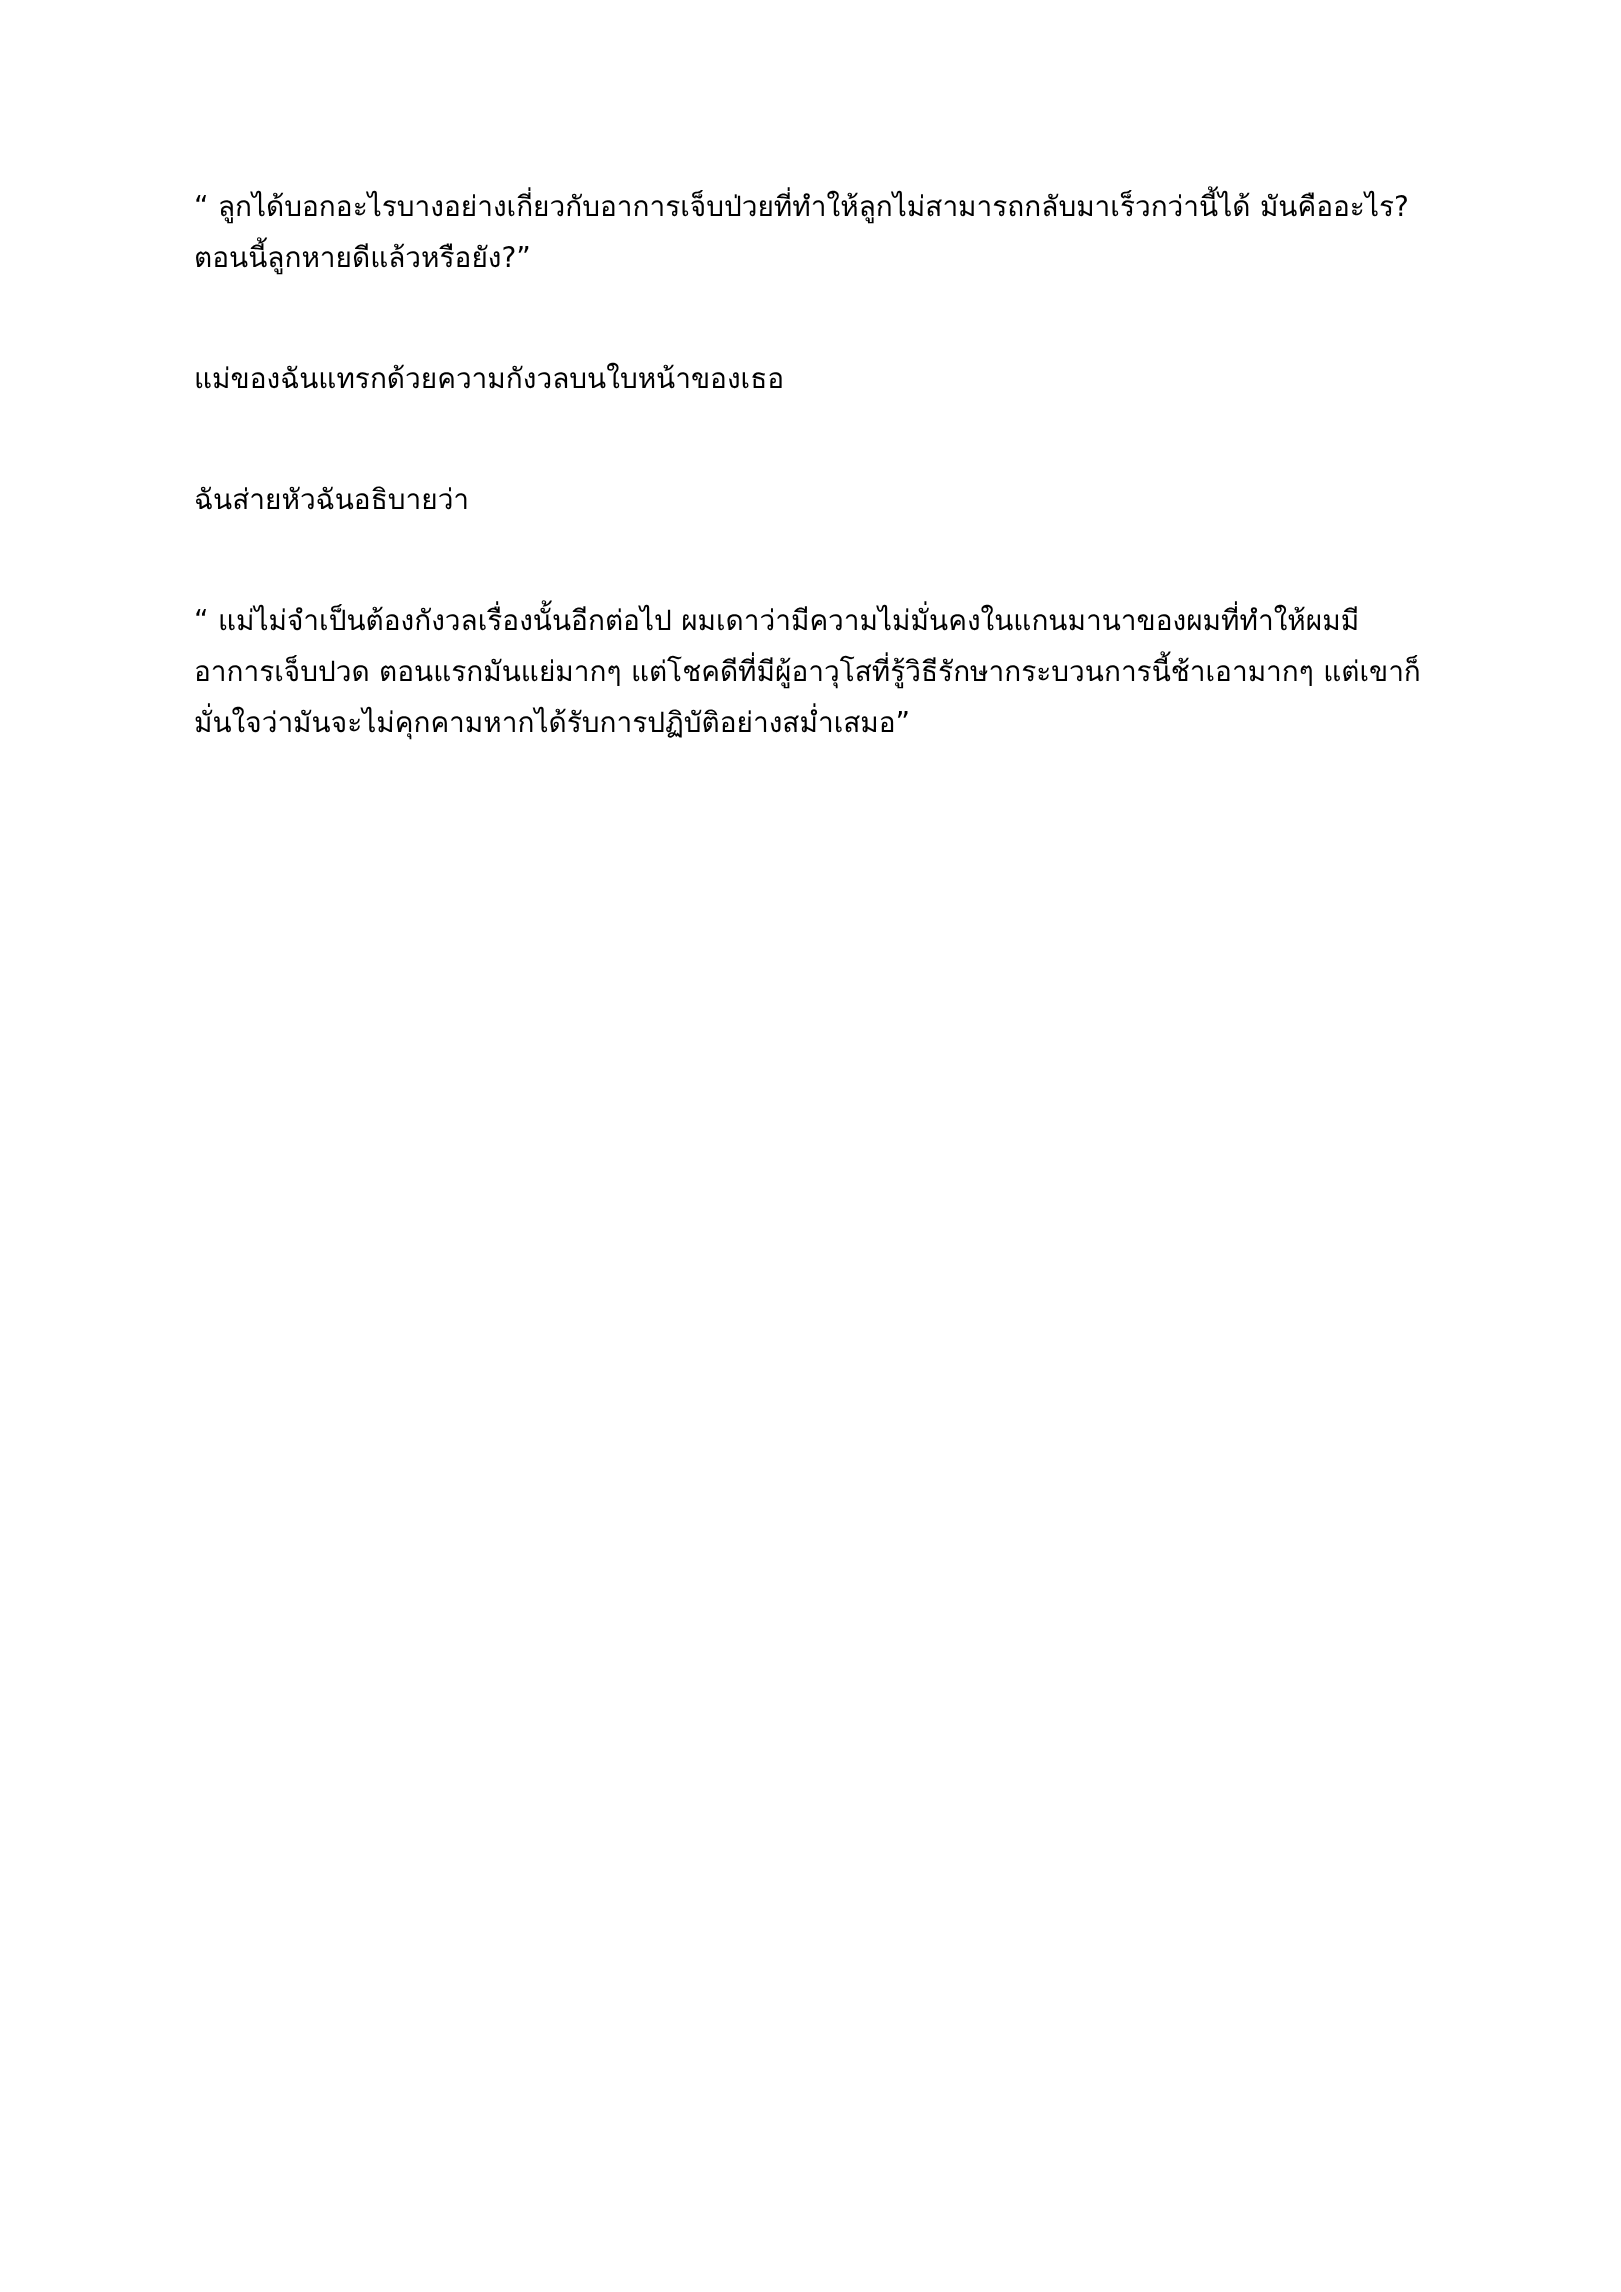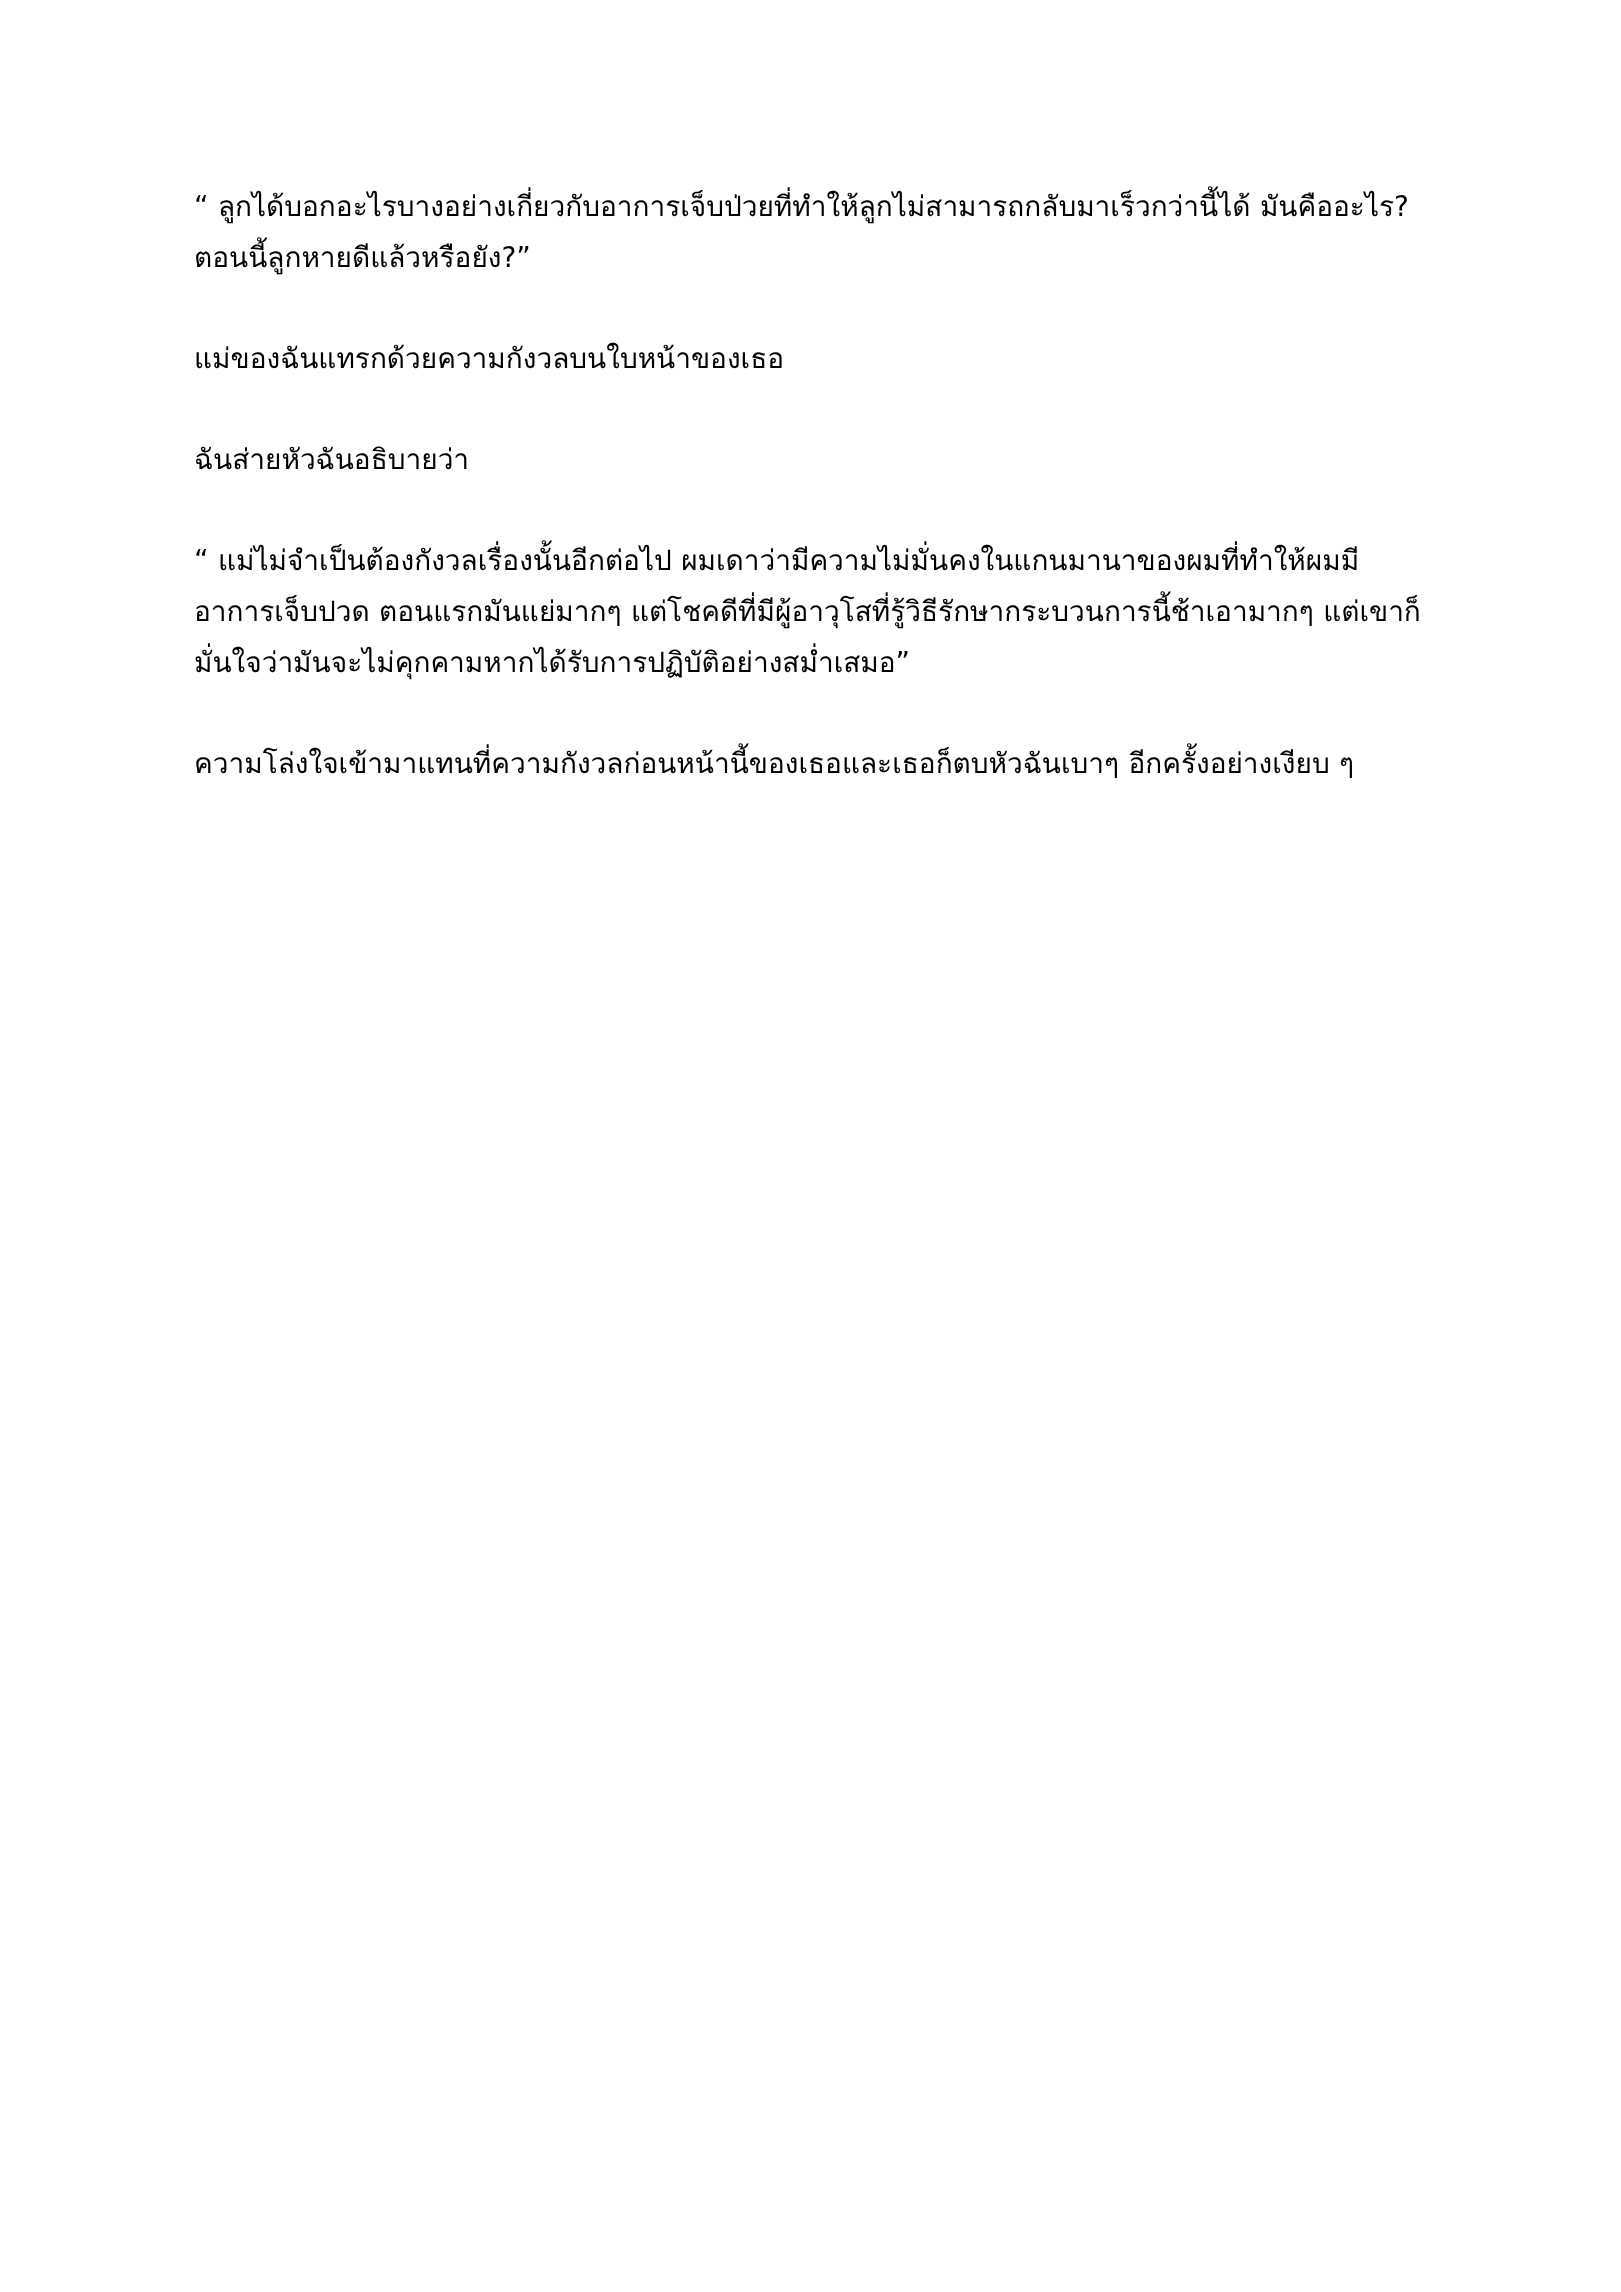--- a/index.html
+++ b/index.html
@@ -26,36 +26,35 @@
   }
   .para {
     font-size: 28px;
     line-height: 1.82;
     color: #000000;
     margin: 0 0 0 0;
     text-align: left;
     word-spacing: 0.5px;
   }
   .para + .para {
-    margin-top: 50px;
+    margin-top: 70px;
   }
 </style>
 </head>
 <body>
 
 <div class="page">
   <div class="doc-body">
 
     <p class="para">“ ลูกได้บอกอะไรบางอย่างเกี่ยวกับอาการเจ็บป่วยที่ทำให้ลูกไม่สามารถกลับมาเร็วกว่านี้ได้ มันคืออะไร? ตอนนี้ลูกหายดีแล้วหรือยัง?”</p>
 
     <p class="para">แม่ของฉันแทรกด้วยความกังวลบนใบหน้าของเธอ</p>
 
     <p class="para">ฉันส่ายหัวฉันอธิบายว่า</p>
 
     <p class="para">“ แม่ไม่จำเป็นต้องกังวลเรื่องนั้นอีกต่อไป ผมเดาว่ามีความไม่มั่นคงในแกนมานาของผมที่ทำให้ผมมีอาการเจ็บปวด ตอนแรกมันแย่มากๆ แต่โชคดีที่มีผู้อาวุโสที่รู้วิธีรักษากระบวนการนี้ช้าเอามากๆ แต่เขาก็มั่นใจว่ามันจะไม่คุกคามหากได้รับการปฏิบัติอย่างสม่ำเสมอ”</p>
 
-    <p class="para">ความโล่งใจเข้ามาแทนที่ความกังวลก่อนหน้านี้ของเธอและเธอก็ตบหัวฉันเบาๆ อีกครั้งอย่างเงียบ ๆ</p>
 
 
 
   </div>
 </div>
 
 
 </body></html>

